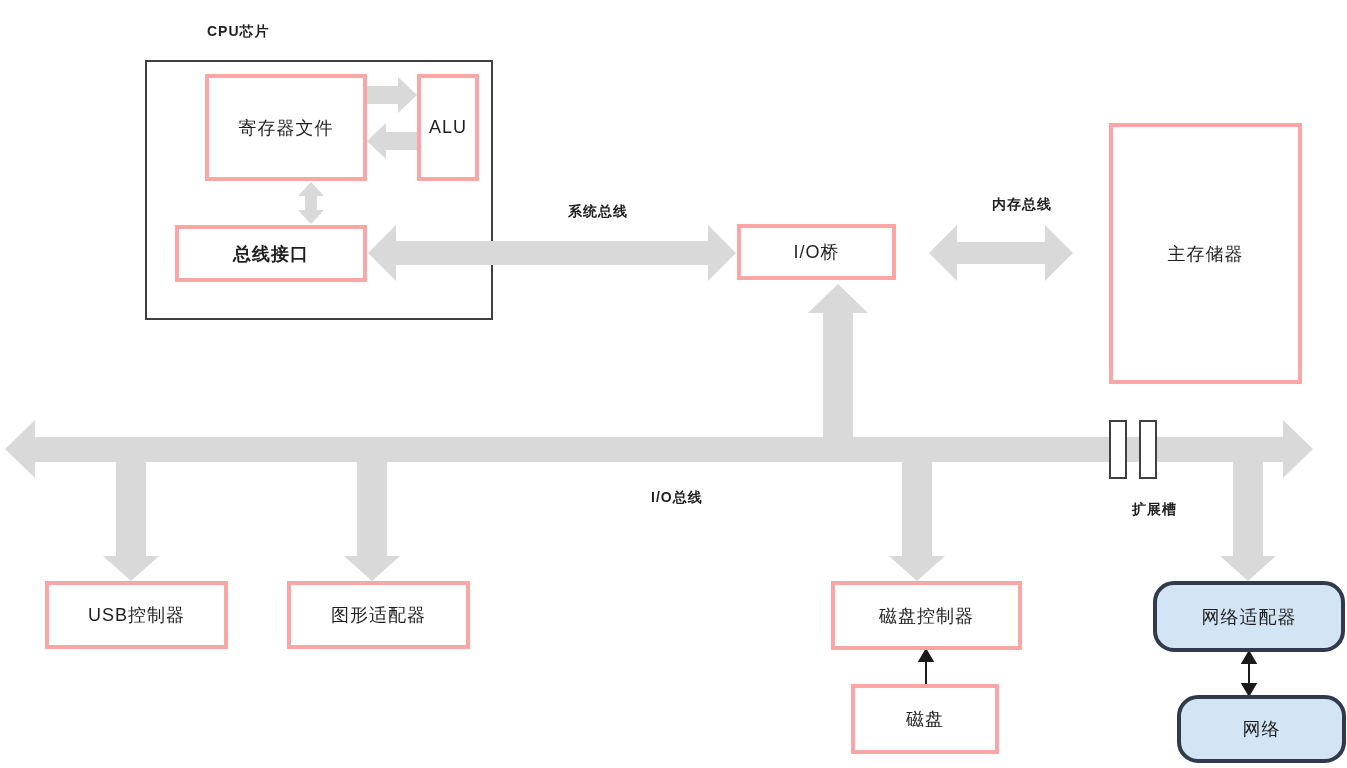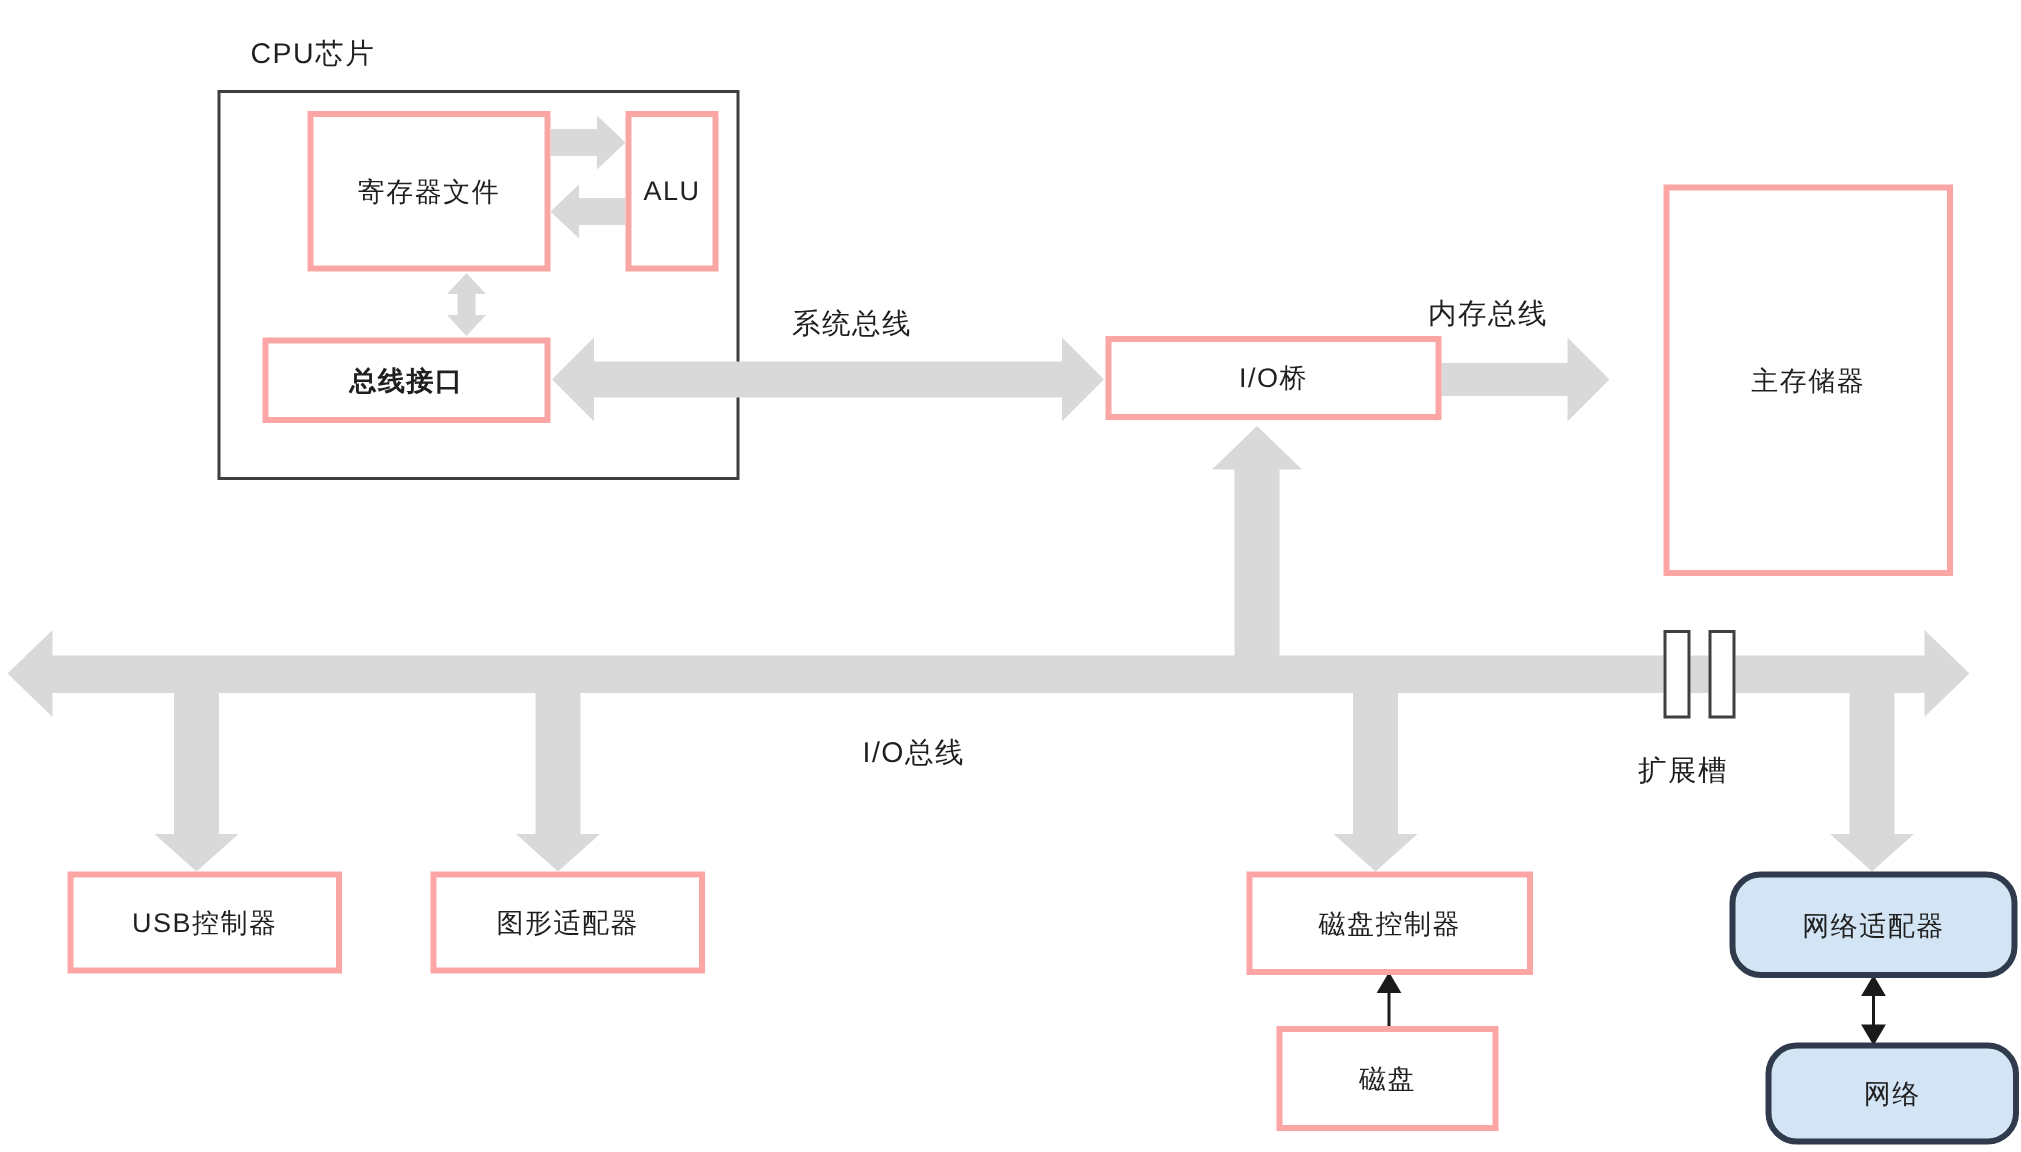--- a/index.html
+++ b/index.html
@@ -24,24 +24,25 @@
     background:#d3e4f4;
     border-color:#2f3b4c;
     border-radius:21px;
   }
   .outline{
     border:2px solid #3f3f3f;
     background:transparent;
     z-index:1;
   }
   .freelabel{
-    font-size:19px;font-weight:400;
+    font-size:14px;font-weight:700;
     white-space:nowrap;
     z-index:3;
     letter-spacing:1px;
+    margin-left:40px;
   }
   .slot{
     border:2px solid #3f3f3f;
     background:#ffffff;
     z-index:3;
   }
   #arrow-layer{position:absolute;left:0;top:0;z-index:2;}
 </style>
 </head>
 <body>
@@ -87,21 +88,21 @@
   </svg>
 
   <div class="abs freelabel" style="left:167px;top:23px;">CPU芯片</div>
 
   <div class="abs node" style="left:205px;top:74px;width:162px;height:107px;">寄存器文件</div>
 
   <div class="abs node" style="left:417px;top:74px;width:62px;height:107px;">ALU</div>
 
   <div class="abs node" style="left:175px;top:225px;width:192px;height:57px;font-weight:bold;">总线接口</div>
 
-  <div class="abs node" style="left:737px;top:224px;width:224px;height:56px;">I/O桥</div>
+  <div class="abs node" style="left:737px;top:224px;width:159px;height:56px;">I/O桥</div>
 
   <div class="abs node" style="left:1074px;top:123px;width:193px;height:261px;margin-left:35px;">主存储器</div>
 
   <div class="abs node" style="left:45px;top:581px;width:183px;height:68px;">USB控制器</div>
 
   <div class="abs node" style="left:287px;top:581px;width:183px;height:68px;">图形适配器</div>
 
   <div class="abs node" style="left:831px;top:581px;width:191px;height:69px;">磁盘控制器</div>
 
   <div class="abs node blue" style="left:1153px;top:581px;width:192px;height:71px;">网络适配器</div>
@@ -110,17 +111,17 @@
 
   <div class="abs node blue" style="left:1177px;top:695px;width:169px;height:68px;">网络</div>
 
   <div class="abs slot" style="left:1109px;top:420px;width:18px;height:59px;"></div>
   <div class="abs slot" style="left:1139px;top:420px;width:18px;height:59px;"></div>
 
   <div class="abs freelabel" style="left:528px;top:203px;">系统总线</div>
 
   <div class="abs freelabel" style="left:952px;top:196px;">内存总线</div>
 
-  <div class="abs freelabel" style="left:575px;top:489px;">I/O总线</div>
+  <div class="abs freelabel" style="left:611px;top:489px;">I/O总线</div>
 
   <div class="abs freelabel" style="left:1092px;top:501px;">扩展槽</div>
 
 </div>
 
 </body></html>

